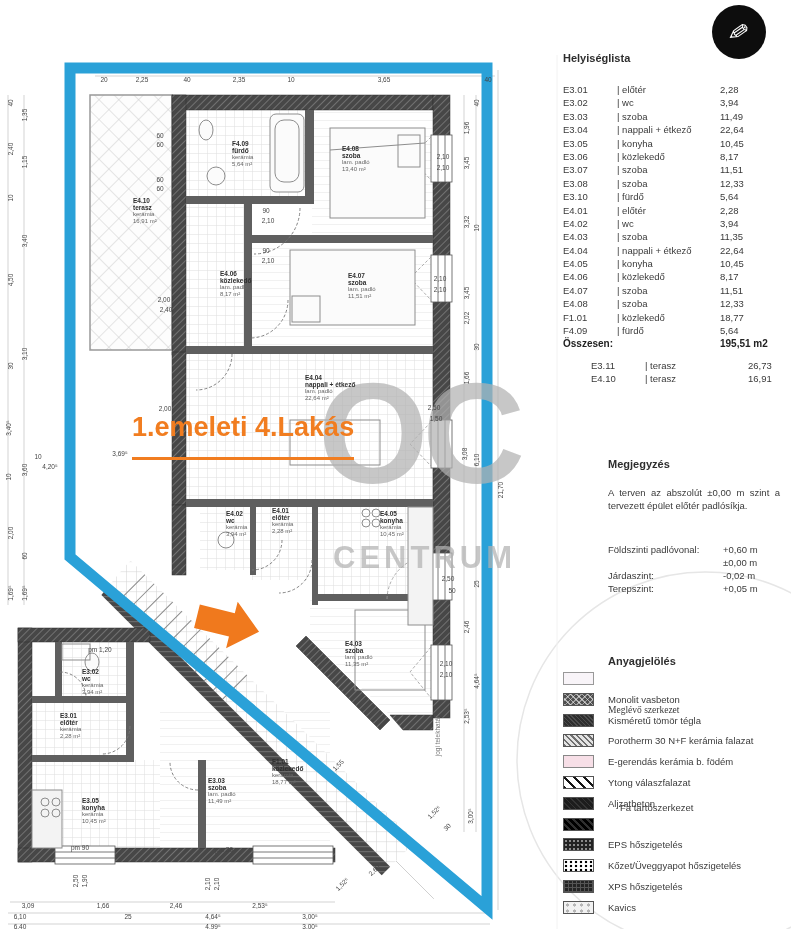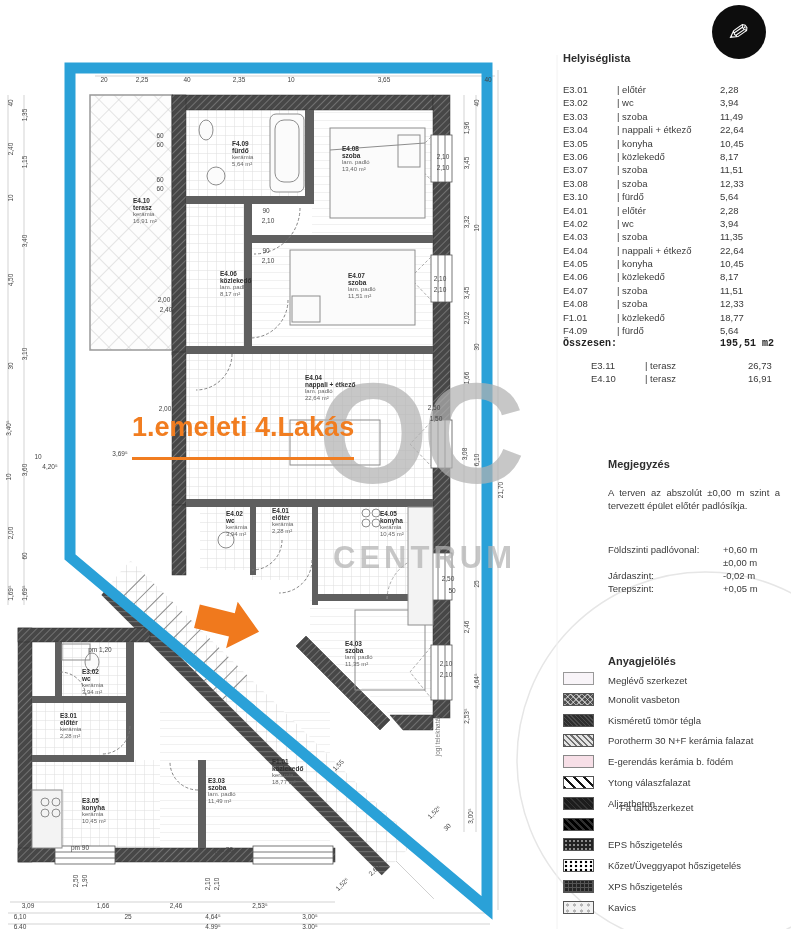--- a/index.html
+++ b/index.html
@@ -5,21 +5,21 @@
   html,body{margin:0;padding:0;background:#fff;}
   #stage{position:relative;width:791px;height:929px;background:#fff;overflow:hidden;
          font-family:"Liberation Sans",sans-serif;color:#3d3d3d;}
   .abs{position:absolute;}
   
   .panel-title{position:absolute;font-size:11px;font-weight:bold;color:#2e2e2e;}
   .lrow{position:relative;height:13.4px;font-size:9.5px;color:#3a3a3a;white-space:nowrap;}
   .lcode{position:absolute;left:0;top:0;}
   .lname{position:absolute;left:54px;top:0;}
   .larea{position:absolute;left:157px;top:0;}
-  .totrow{position:absolute;font-size:10px;font-weight:bold;color:#222;font-family:Liberation Mono, monospace;}
+  .totrow{position:absolute;font-size:10px;font-weight:bold;color:#222;}
   .notes-body{position:absolute;left:608px;top:487px;width:172px;font-size:9.5px;line-height:12.5px;text-align:justify;color:#3a3a3a;}
   .lvl-label{position:absolute;left:608px;font-size:9.5px;color:#3a3a3a;}
   .lvl-value{position:absolute;left:723px;font-size:9.5px;color:#3a3a3a;}
   
   .sw{position:absolute;left:563px;width:31px;height:13px;border:1px solid #555;box-sizing:border-box;}
   .sw-label{position:absolute;left:608px;font-size:9.5px;color:#3a3a3a;white-space:nowrap;}
   .k-existing{background:#f8f4f8;border-color:#999;}
   .k-vasbeton{background-color:#4f4f4f;background-image:repeating-linear-gradient(45deg,rgba(255,255,255,.55) 0 1px,transparent 1px 4px),repeating-linear-gradient(135deg,rgba(255,255,255,.45) 0 1px,transparent 1px 4px);}
   .k-tegla{background-color:#2e2e2e;background-image:repeating-linear-gradient(45deg,#4d4d4d 0 1px,transparent 1px 3px);}
   .k-porotherm{background:repeating-linear-gradient(45deg,#707070 0 1.5px,#e4e4e4 1.5px 4px);}
@@ -554,21 +554,21 @@
   <div class="lvl-value" style="top:544px">+0,60 m</div>
   <div class="lvl-value" style="top:557px">±0,00 m</div>
   <div class="lvl-label" style="top:570px">Járdaszint:</div>
   <div class="lvl-value" style="top:570px">-0,02 m</div>
   <div class="lvl-label" style="top:583px">Terepszint:</div>
   <div class="lvl-value" style="top:583px">+0,05 m</div>
 
   <div class="panel-title" style="left:608px;top:655px">Anyagjelölés</div>
   <div id="legend-rows">
       <div class="sw k-existing" style="top: 672px;"></div>
-      <span class="sw-label" style="top: 675px;">Meglévő szerkezet</span>
+      <span class="sw-label" style="top: 705px; font-family: Liberation Serif, serif;">Meglévő szerkezet</span>
       <div class="sw k-vasbeton" style="top: 692.8px;"></div>
       <span class="sw-label" style="top: 693.8px;">Monolit vasbeton</span>
       <div class="sw k-tegla" style="top: 713.6px;"></div>
       <span class="sw-label" style="top: 714.6px;">Kisméretű tömör tégla</span>
       <div class="sw k-porotherm" style="top: 734.4px;"></div>
       <span class="sw-label" style="top: 735.4px;">Porotherm 30 N+F kerámia falazat</span>
       <div class="sw k-fodem" style="top: 755.2px;"></div>
       <span class="sw-label" style="top: 756.2px;">E-gerendás kerámia b. födém</span>
       <div class="sw k-ytong" style="top: 776px;"></div>
       <span class="sw-label" style="top: 777px;">Ytong válaszfalazat</span>

